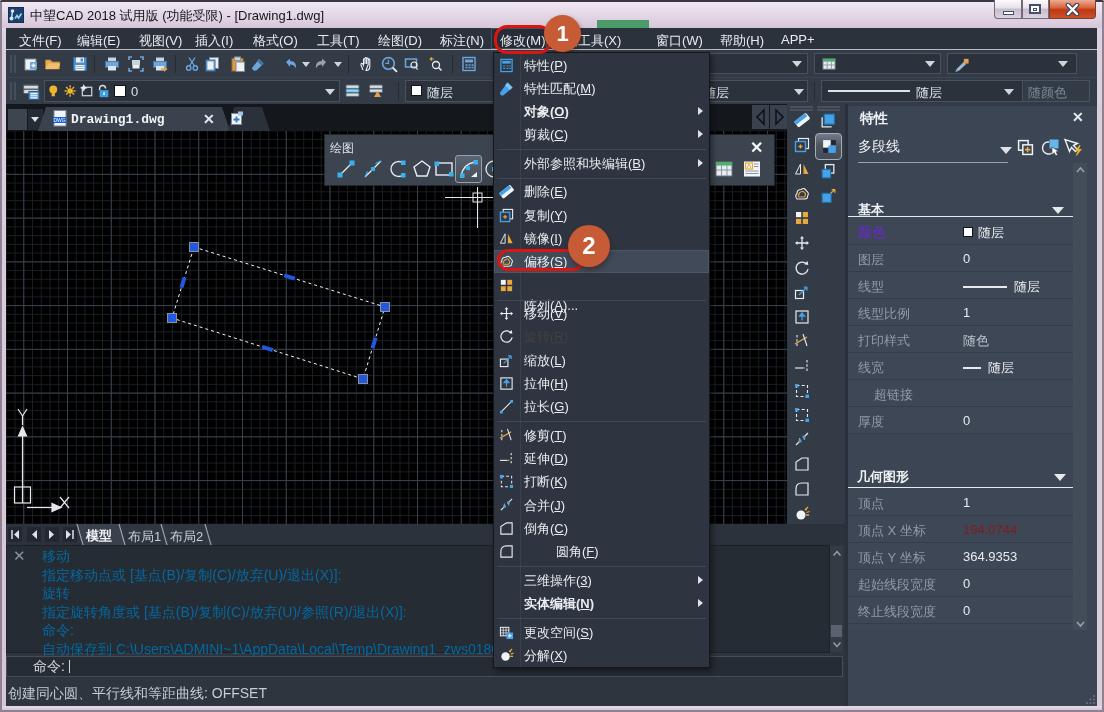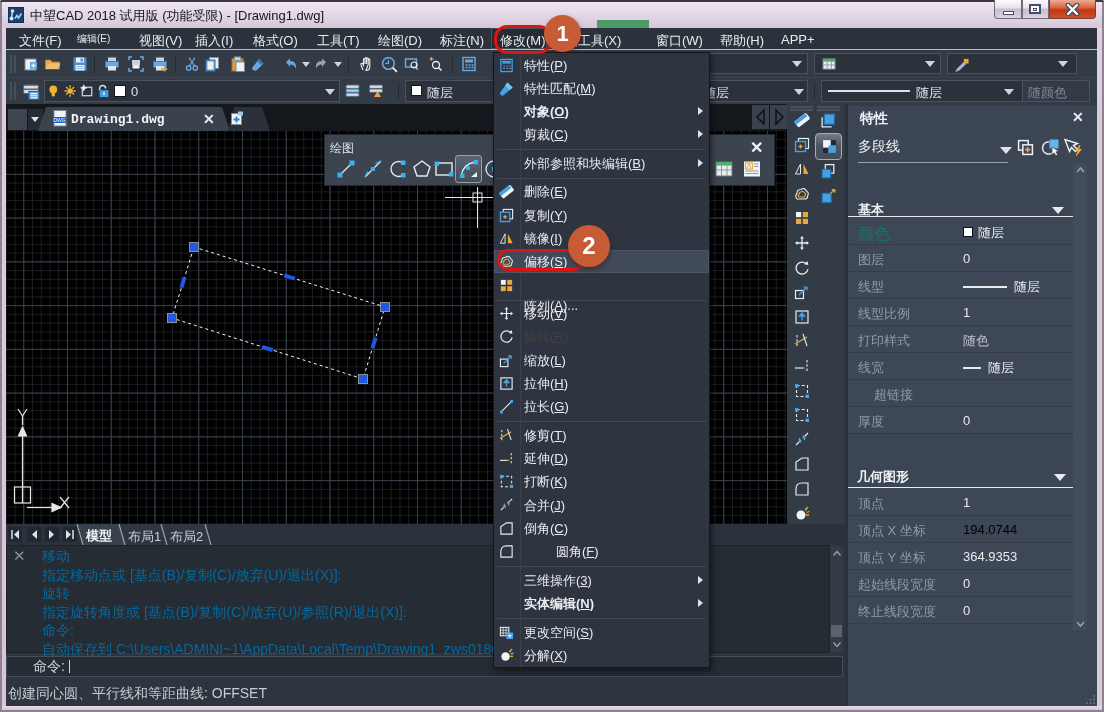--- a/index.html
+++ b/index.html
@@ -33,21 +33,21 @@
 <div class="abs" style="left:1029px;top:4px;width:12px;height:10px;background:#fff;border:2px solid #44506b;"></div>
 <div class="abs" style="left:1033px;top:8px;width:4px;height:3px;background:#fff;border:1px solid #44506b;"></div>
 <div class="abs" style="left:1049px;top:0px;width:47px;height:19px;background:linear-gradient(180deg,#ecab94 0,#da6a42 40%,#c03812 55%,#cb5226 100%);border:1px solid #74403a;border-top:none;border-radius:0 0 4px 0;"></div>
 <svg class="ic" style="left:1065px;top:3px;" width="15" height="13" viewBox="0 0 15 13">
  <path d="M3 2 L12 11 M12 2 L3 11" stroke="#3f4a63" stroke-width="4.6" stroke-linecap="round"></path>
  <path d="M3 2 L12 11 M12 2 L3 11" stroke="#ffffff" stroke-width="2.4" stroke-linecap="round"></path>
 </svg>
 <div class="abs" style="left:6px;top:28px;width:1091px;height:22px;background:#2b323c;"></div>
 <div class="abs" style="left:6px;top:49px;width:1091px;height:1px;background:#b9bdc3;"></div>
 <div class="abs" style="left:19px;top:32px;font-size:13px;color:#e8ebef;">文件(F)</div>
-<div class="abs" style="left:77px;top:32px;font-size:10px;color:#e8ebef;text-align:center;">编辑(E)</div>
+<div class="abs" style="left:77px;top:32px;font-size:13px;color:#e8ebef;text-align:center;">编辑(E)</div>
 <div class="abs" style="left:139px;top:32px;font-size:13px;color:#e8ebef;">视图(V)</div>
 <div class="abs" style="left:195px;top:32px;font-size:13px;color:#e8ebef;">插入(I)</div>
 <div class="abs" style="left:253px;top:32px;font-size:13px;color:#e8ebef;">格式(O)</div>
 <div class="abs" style="left:317px;top:32px;font-size:13px;color:#e8ebef;">工具(T)</div>
 <div class="abs" style="left:378px;top:32px;font-size:13px;color:#e8ebef;">绘图(D)</div>
 <div class="abs" style="left:440px;top:32px;font-size:13px;color:#e8ebef;">标注(N)</div>
 <div class="abs" style="left:497px;top:32px;font-size:13px;color:#e8ebef;">修改(M)</div>
 <div class="abs" style="left:552px;top:32px;font-size:13px;color:#e8ebef;">扩展工具(X)</div>
 <div class="abs" style="left:656px;top:32px;font-size:13px;color:#e8ebef;">窗口(W)</div>
 <div class="abs" style="left:720px;top:32px;font-size:13px;color:#e8ebef;">帮助(H)</div>
@@ -479,21 +479,21 @@
 <svg class="ic" style="left:1076px;top:166px;" width="9" height="8" viewBox="0 0 9 8">
     <path d="M1 6 L4.5 2 L8 6" stroke="#9aa2ae" stroke-width="1.5" fill="none"></path>
   </svg>
 <svg class="ic" style="left:1076px;top:620px;" width="9" height="8" viewBox="0 0 9 8">
     <path d="M1 2 L4.5 6 L8 2" stroke="#9aa2ae" stroke-width="1.5" fill="none"></path>
   </svg>
 <div class="abs" style="left:858px;top:201px;font-size:13px;font-weight:bold;color:#f0f3f6;">基本</div>
 <div class="abs" style="left:1052px;top:207px;width:0;height:0;border:6px solid transparent;border-top:7px solid #e6eaee;"></div>
 <div class="abs" style="left:848px;top:216px;width:225px;height:1px;background:#e8ebee;"></div>
 <div class="abs" style="left:848px;top:218px;width:225px;height:27px;background:#3e4755;border-bottom:1px solid #343d49;"></div>
-<div class="abs" style="left:858px;top:224px;font-size:16px;color:#0f766e;">颜色</div>
+<div class="abs" style="left:858px;top:224px;font-size:14px;color:#6d28d9;">颜色</div>
 <div class="abs" style="left:963px;top:224px;font-size:13px;color:#e8ebee;"><span style="display:inline-block;width:10px;height:10px;background:#fff;border:1px solid #10151b;margin-right:5px;"></span>随层</div>
 <div class="abs" style="left:848px;top:245px;width:225px;height:27px;background:#3e4755;border-bottom:1px solid #343d49;"></div>
 <div class="abs" style="left:858px;top:251px;font-size:13px;color:#929baa;">图层</div>
 <div class="abs" style="left:963px;top:251px;font-size:13px;color:#e8ebee;">0</div>
 <div class="abs" style="left:848px;top:272px;width:225px;height:27px;background:#3e4755;border-bottom:1px solid #343d49;"></div>
 <div class="abs" style="left:858px;top:278px;font-size:13px;color:#929baa;">线型</div>
 <div class="abs" style="left:963px;top:278px;font-size:13px;color:#e8ebee;"><span style="display:inline-block;width:44px;height:2px;background:#e8ebee;margin-bottom:3px;margin-right:7px;"></span>随层</div>
 <div class="abs" style="left:848px;top:299px;width:225px;height:27px;background:#3e4755;border-bottom:1px solid #343d49;"></div>
 <div class="abs" style="left:858px;top:305px;font-size:13px;color:#929baa;">线型比例</div>
 <div class="abs" style="left:963px;top:305px;font-size:13px;color:#e8ebee;">1</div>
@@ -510,21 +510,21 @@
 <div class="abs" style="left:858px;top:413px;font-size:13px;color:#929baa;">厚度</div>
 <div class="abs" style="left:963px;top:413px;font-size:13px;color:#e8ebee;">0</div>
 <div class="abs" style="left:857px;top:468px;font-size:13px;font-weight:bold;color:#f0f3f6;">几何图形</div>
 <div class="abs" style="left:1054px;top:474px;width:0;height:0;border:6px solid transparent;border-top:7px solid #e6eaee;"></div>
 <div class="abs" style="left:848px;top:487px;width:225px;height:1px;background:#e8ebee;"></div>
 <div class="abs" style="left:848px;top:489px;width:225px;height:27px;background:#3e4755;border-bottom:1px solid #343d49;"></div>
 <div class="abs" style="left:858px;top:495px;font-size:13px;color:#929baa;">顶点</div>
 <div class="abs" style="left:963px;top:495px;font-size:13px;color:#e8ebee;">1</div>
 <div class="abs" style="left:848px;top:516px;width:225px;height:27px;background:#3e4755;border-bottom:1px solid #343d49;"></div>
 <div class="abs" style="left:858px;top:522px;font-size:13px;color:#929baa;">顶点 X 坐标</div>
-<div class="abs" style="left:963px;top:522px;font-size:13px;color:#000000;">194.0744</div>
+<div class="abs" style="left:963px;top:522px;font-size:13px;color:#7f1d1d;">194.0744</div>
 <div class="abs" style="left:848px;top:543px;width:225px;height:27px;background:#3e4755;border-bottom:1px solid #343d49;"></div>
 <div class="abs" style="left:858px;top:549px;font-size:13px;color:#929baa;">顶点 Y 坐标</div>
 <div class="abs" style="left:963px;top:549px;font-size:13px;color:#e8ebee;">364.9353</div>
 <div class="abs" style="left:848px;top:570px;width:225px;height:27px;background:#3e4755;border-bottom:1px solid #343d49;"></div>
 <div class="abs" style="left:858px;top:576px;font-size:13px;color:#929baa;">起始线段宽度</div>
 <div class="abs" style="left:963px;top:576px;font-size:13px;color:#e8ebee;">0</div>
 <div class="abs" style="left:848px;top:597px;width:225px;height:27px;background:#3e4755;border-bottom:1px solid #343d49;"></div>
 <div class="abs" style="left:858px;top:603px;font-size:13px;color:#929baa;">终止线段宽度</div>
 <div class="abs" style="left:963px;top:603px;font-size:13px;color:#e8ebee;">0</div>
 <div class="abs" style="left:848px;top:624px;width:225px;height:6px;background:#3e4755;"></div>

